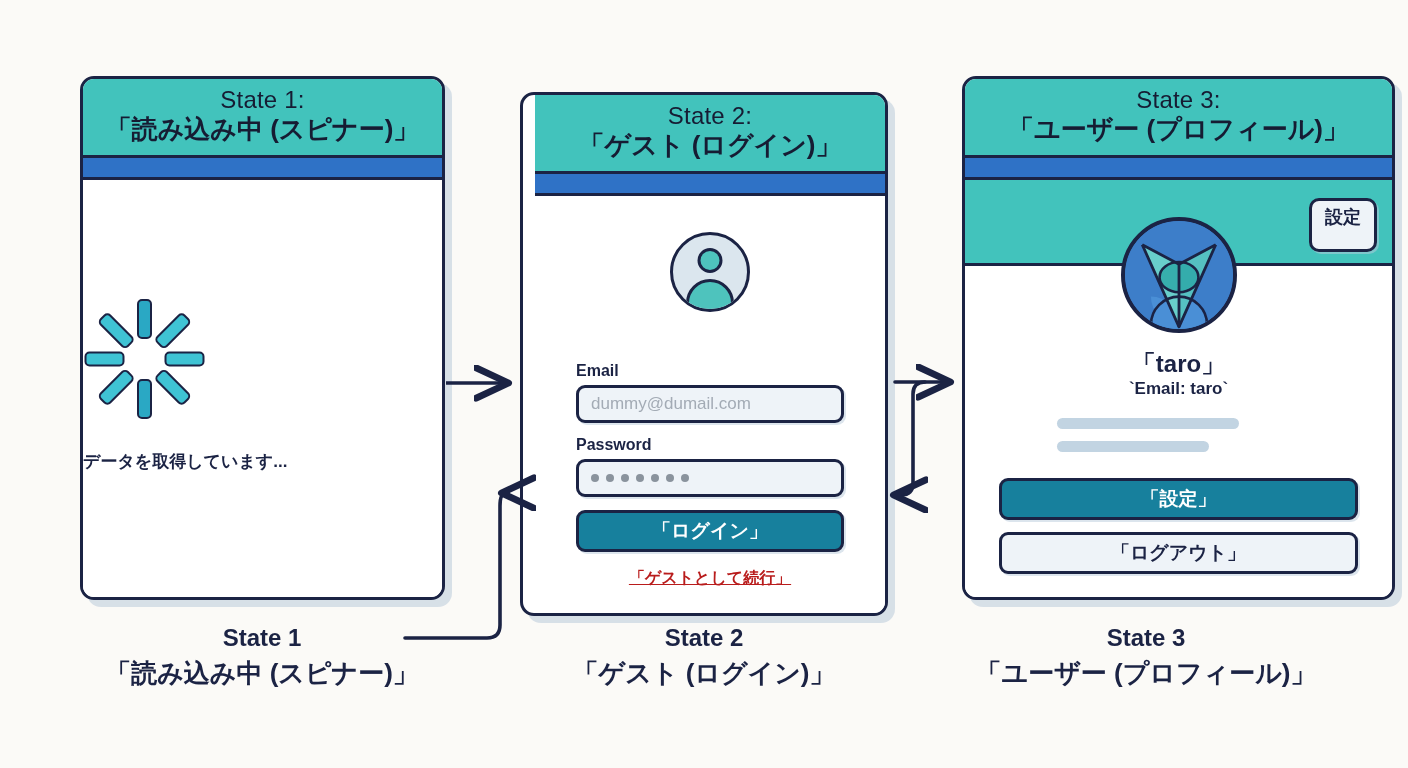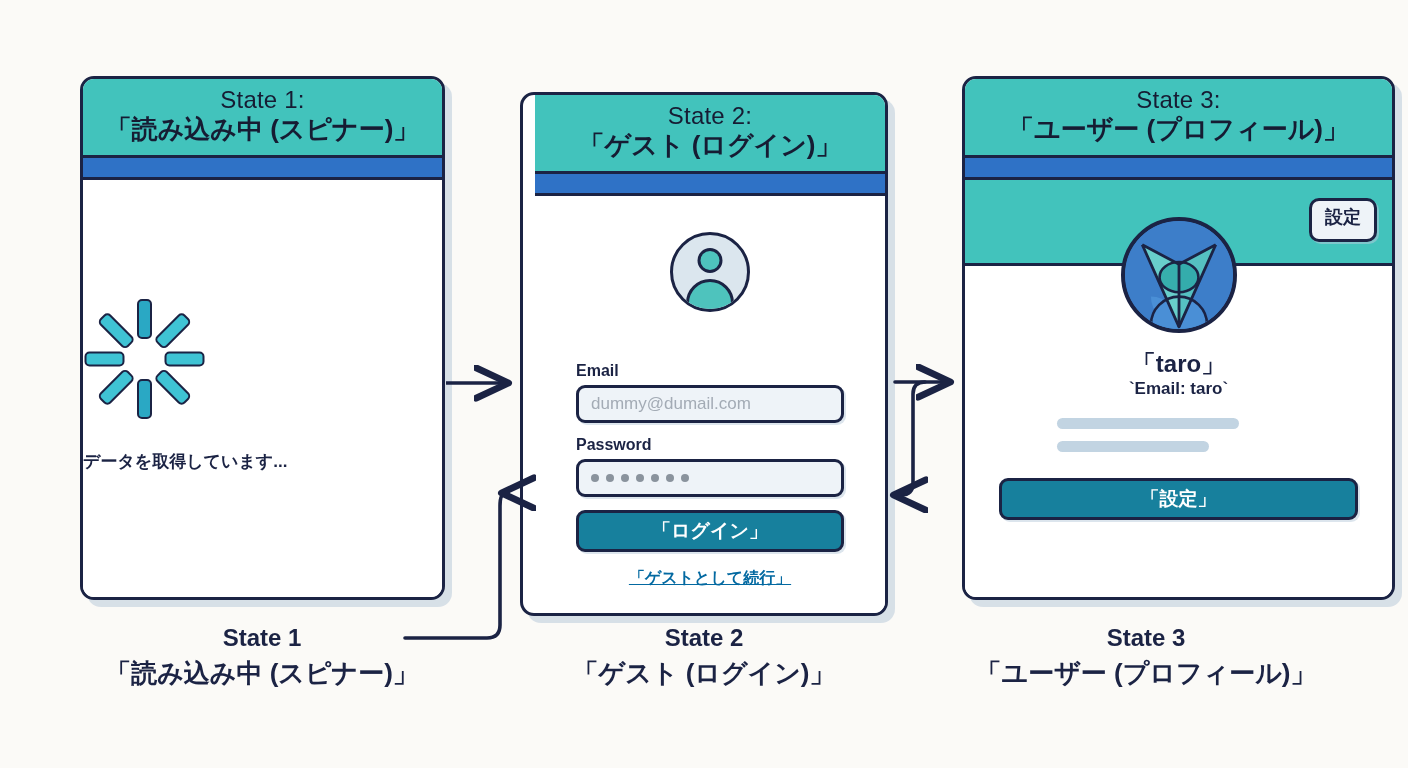--- a/index.html
+++ b/index.html
@@ -75,31 +75,31 @@
   .dots{display:flex;gap:7px;}
   .dots span{width:8px;height:8px;border-radius:50%;background:#8a939d;display:block;}
   .primary-btn{
     height:42px;border:3px solid #1b2344;border-radius:9px;background:#17809d;
     display:flex;align-items:center;justify-content:center;
     color:#fff;font-size:19px;font-weight:700;box-sizing:border-box;
     box-shadow:2px 2px 0 rgba(186,203,219,.5);cursor:pointer;
   }
   .guest-link{
     margin-top:16px;text-align:center;font-size:16px;font-weight:700;
-    color:#0369a1;text-decoration:underline;cursor:pointer;
+    color:#b91c1c;text-decoration:underline;cursor:pointer;
   }
 
   
   .p3-banner{
     position:absolute;left:0;right:0;top:0;height:86px;
     background:#42c3bc;border-bottom:3px solid #1b2344;box-sizing:border-box;
   }
   .settings-pill{
     position:absolute;right:15px;top:18px;
-    padding:4px 13px 10px;border:3px solid #1b2344;border-radius:10px;
+    padding:4px 13px 20px;border:3px solid #1b2344;border-radius:10px;
     background:#eef3f8;font-size:18px;font-weight:700;color:#1b2344;cursor:pointer;
     box-shadow:2px 2px 0 rgba(186,203,219,.5);
   }
   .p3-avatar{
     position:absolute;left:50%;top:37px;transform:translateX(-50%);
     width:116px;height:116px;border-radius:50%;overflow:hidden;
     border:4px solid #1b2344;box-sizing:border-box;background:#3d7ec9;
   }
   .p3-name{position:absolute;left:0;right:0;top:168px;text-align:center;
     font-size:24px;font-weight:800;color:#1b2344;}
@@ -226,20 +226,21 @@
       </div>
 
       <div class="p3-name">「taro」</div>
       <div class="p3-sub">`Email: taro`</div>
 
       <div class="skel skel1"></div>
       <div class="skel skel2"></div>
 
       <div class="p3-btns">
         <div class="btn-solid">「設定」</div>
+        <div class="btn-ghost">「ログアウト」</div>
       </div>
     </div>
   </div>
 
   <svg class="arrows" width="1408" height="768">
     <defs>
       <marker id="ah" markerWidth="11" markerHeight="11" refX="8.5" refY="5" orient="auto">
         <path d="M0.5,0.8 L9.5,5 L0.5,9.2" fill="none" stroke="#1b2344" stroke-width="1.9" stroke-linecap="round" stroke-linejoin="round"></path>
       </marker>
     </defs>

